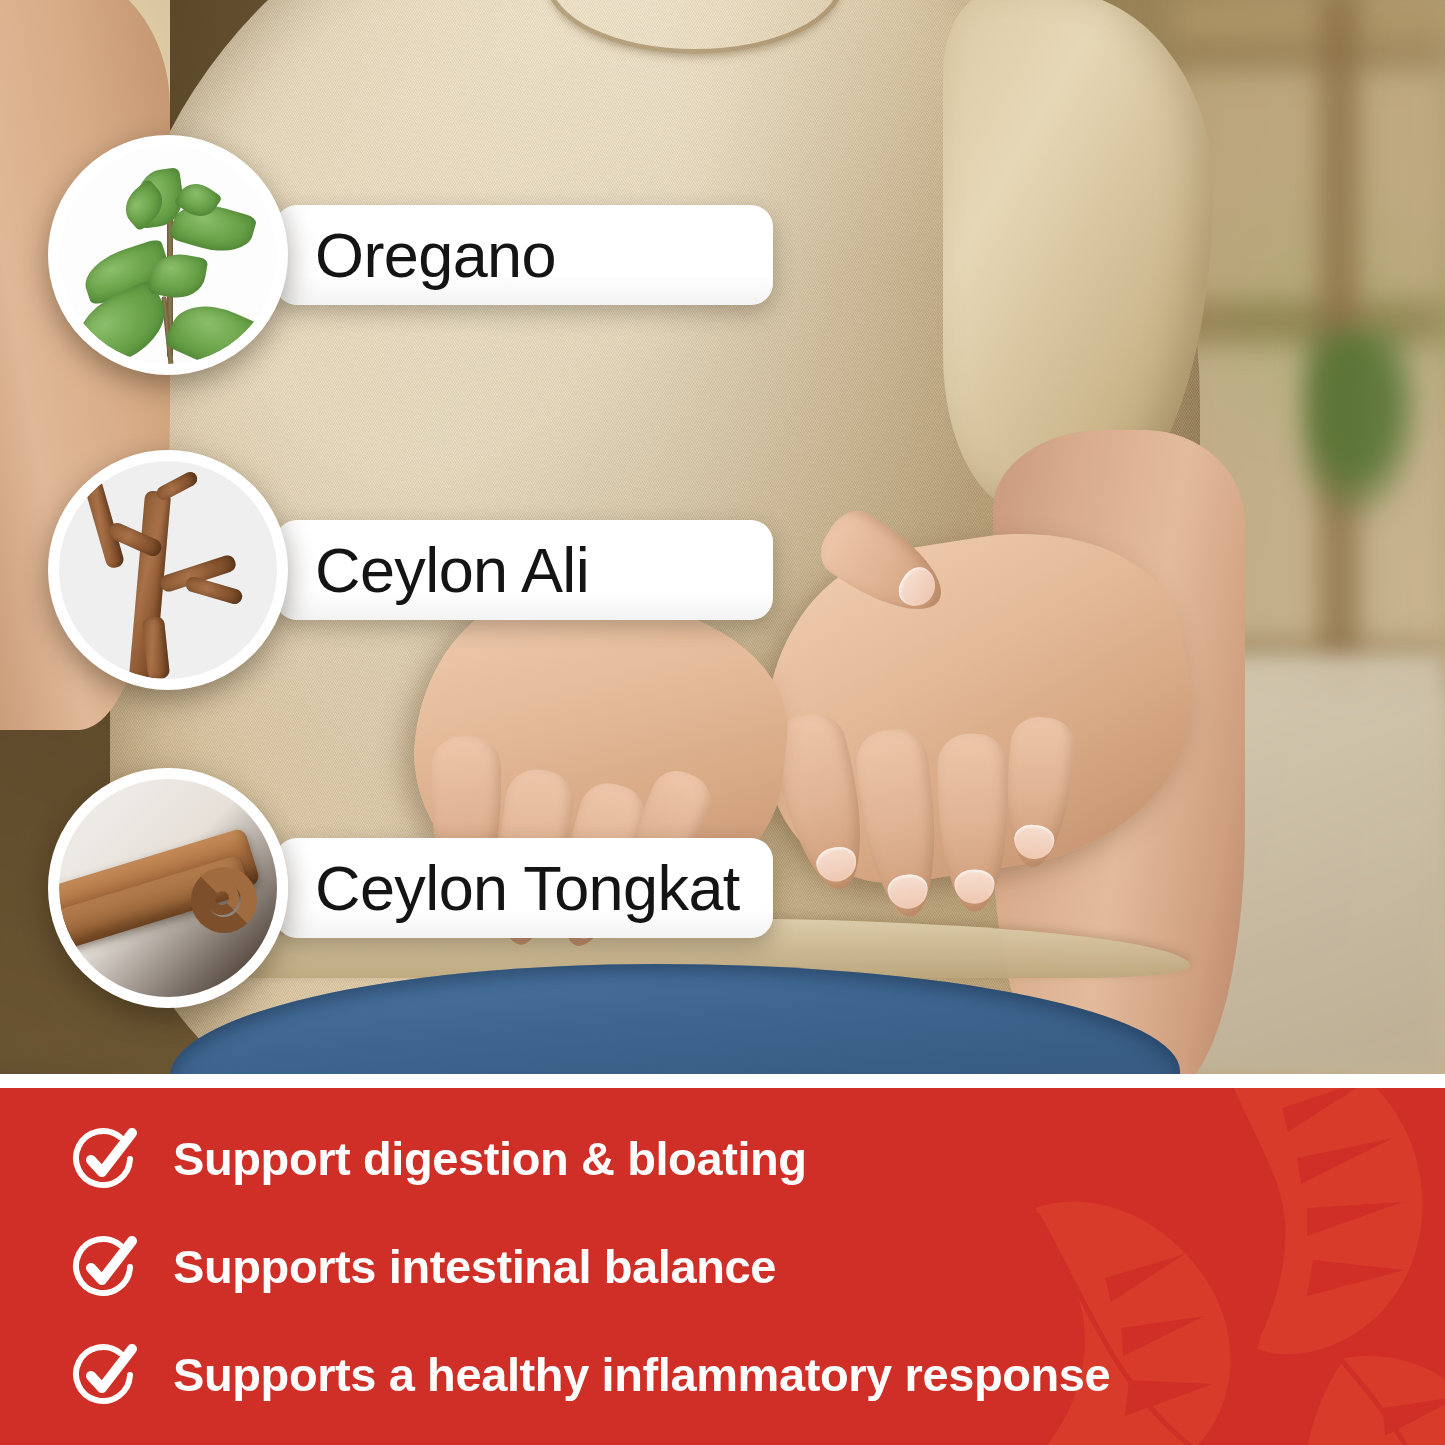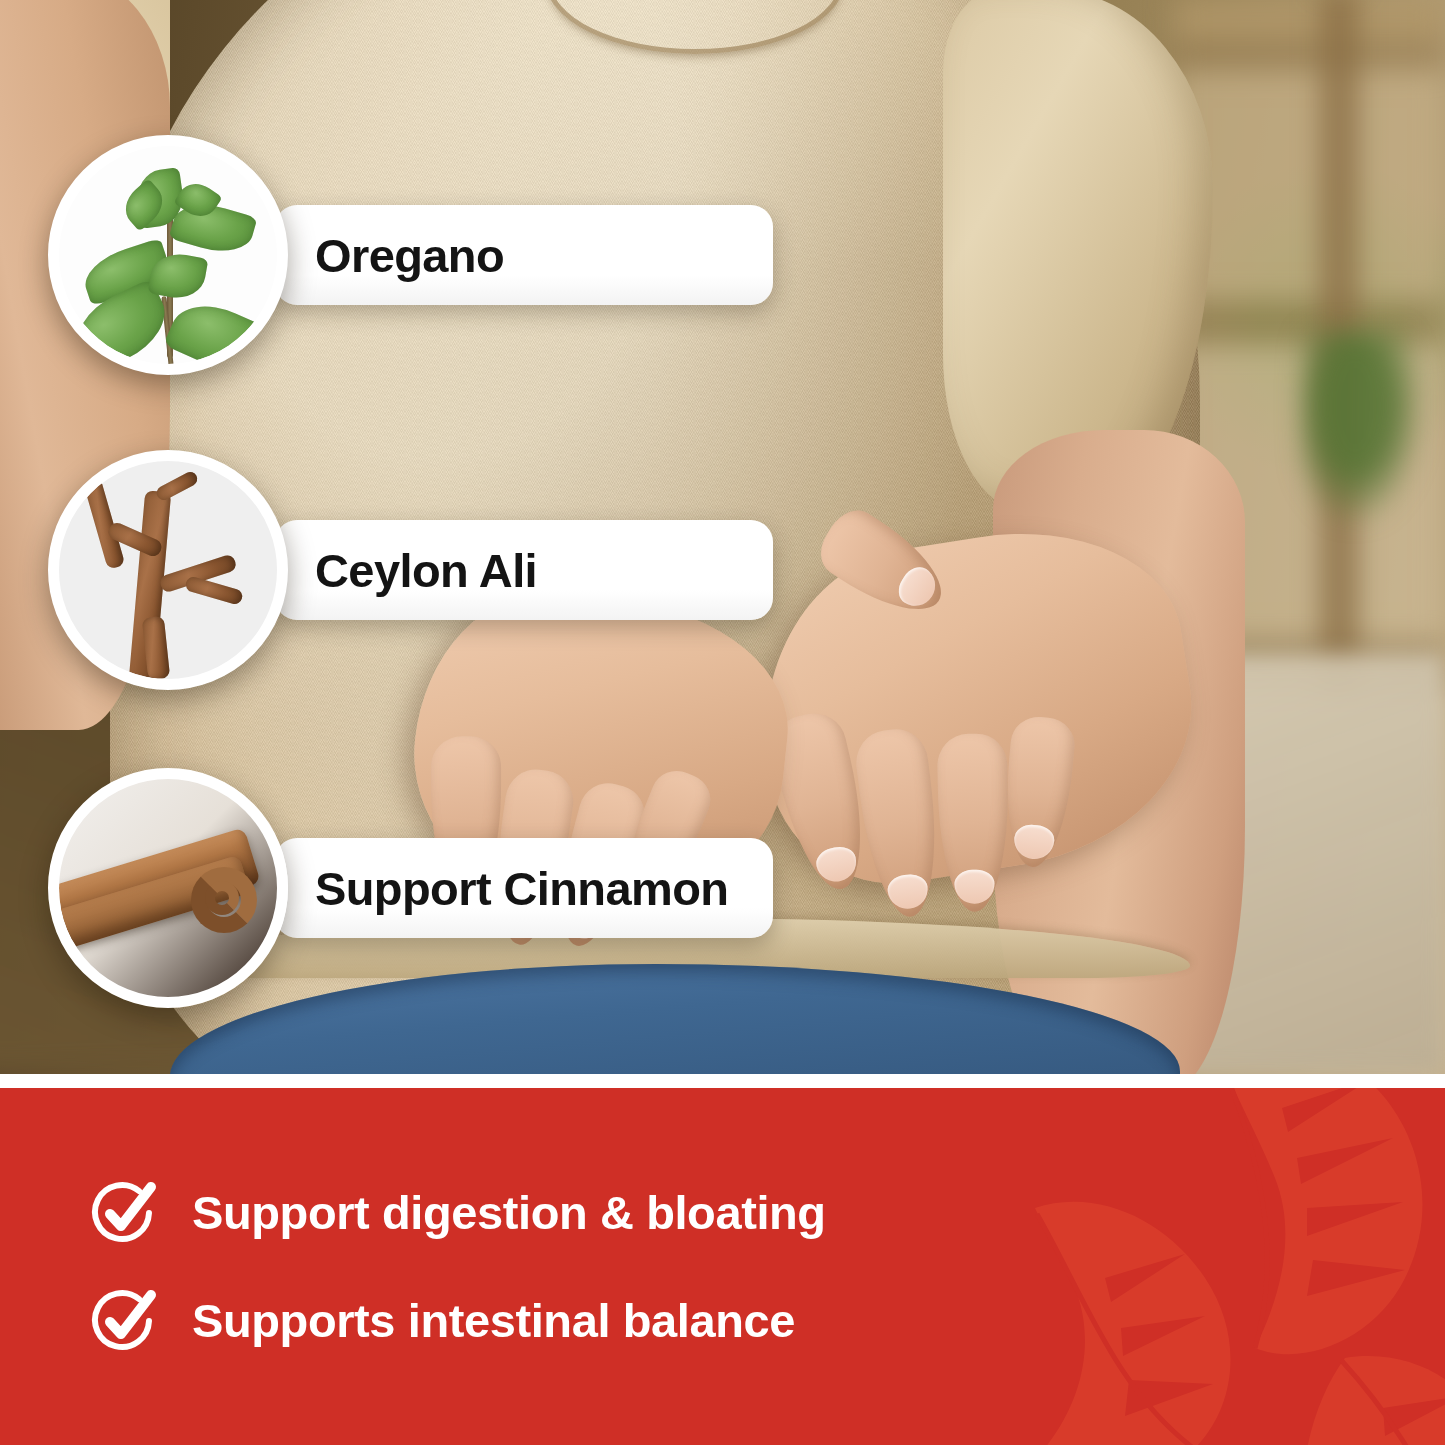--- a/index.html
+++ b/index.html
@@ -168,22 +168,22 @@
   
   .pill {
     position:absolute;
     height:100px;
     background:linear-gradient(180deg,#ffffff 0%,#ffffff 70%,#f3f3f3 100%);
     border-radius:22px;
     box-shadow:0 8px 22px rgba(40,28,12,.28);
     display:flex; align-items:center;
   }
   .pill-label {
-    font-size:47px;
-    font-weight:700;
+    font-size:63px;
+    font-weight:400;
     letter-spacing:-.6px;
     color:#141414;
     white-space:nowrap;
   }
   .circ {
     position:absolute;
     width:240px; height:240px;
     border-radius:50%;
     background:#ffffff;
     box-shadow:0 10px 28px rgba(35,24,10,.4);
@@ -252,21 +252,21 @@
     position:absolute; right:-40px; top:-60px;
     width:700px; height:500px;
     opacity:.55;
   }
   .benefits {
     position:absolute; left:0; top:0;
     width:100%; height:100%;
     display:flex; flex-direction:column;
     justify-content:center;
     gap:40px;
-    padding-left:91px;
+    padding-left:72px;
   }
   .benefit {
     display:flex; align-items:center; gap:33px;
   }
   .check-icon { flex:0 0 auto; display:block; }
   .benefit-text {
     font-size:47px;
     font-weight:700;
     color:#ffffff;
     letter-spacing:-.4px;
@@ -357,21 +357,21 @@
         <div class="branch" style="left:36px;  top:16px;  width:18px; height:92px;  transform:rotate(-16deg);"></div>
         <div class="branch" style="left:48px;  top:70px;  width:56px; height:17px;  transform:rotate(24deg);"></div>
         <div class="branch" style="left:100px; top:104px; width:78px; height:17px;  transform:rotate(-18deg);"></div>
         <div class="branch" style="left:126px; top:122px; width:58px; height:15px;  transform:rotate(16deg);"></div>
         <div class="branch" style="left:96px;  top:18px;  width:44px; height:14px;  transform:rotate(-28deg);"></div>
         <div class="branch" style="left:86px;  top:156px; width:22px; height:62px;  transform:rotate(-6deg);"></div>
       </div>
     </div>
 
     <div class="pill" style="left:275px; top:838px; width:498px;">
-      <span class="pill-label" style="margin-left:40px;">Support Cinnamon</span>
+      <span class="pill-label" style="margin-left:40px;">Ceylon Tongkat</span>
     </div>
     <div class="circ cinn" style="left:48px; top:768px;">
       <div class="circ-inner">
         <div class="stick" style="left:-14px; top:78px; width:212px; height:58px; transform:rotate(-17deg);"></div>
         <div class="stick" style="left:-10px; top:104px; width:200px; height:40px; transform:rotate(-17deg); background:linear-gradient(180deg,#b87f4e,#8e5c31);"></div>
         <div class="curl" style="left:132px; top:88px; width:66px; height:66px;"></div>
         <div class="curl" style="left:146px; top:102px; width:34px; height:34px; border-width:10px;"></div>
       </div>
     </div>
   </div>
@@ -414,17 +414,24 @@
       </div>
 
       <div class="benefit">
         <svg class="check-icon" width="68" height="68" viewBox="0 0 68 68">
           <path d="M48 12 A27 27 0 1 0 58 34" fill="none" stroke="#ffffff" stroke-width="6" stroke-linecap="round"></path>
           <path d="M19 35 L30 47 L60 8" fill="none" stroke="#ffffff" stroke-width="10" stroke-linecap="round" stroke-linejoin="round"></path>
         </svg>
         <span class="benefit-text">Supports intestinal balance</span>
       </div>
 
+      <div class="benefit">
+        <svg class="check-icon" width="68" height="68" viewBox="0 0 68 68">
+          <path d="M48 12 A27 27 0 1 0 58 34" fill="none" stroke="#ffffff" stroke-width="6" stroke-linecap="round"></path>
+          <path d="M19 35 L30 47 L60 8" fill="none" stroke="#ffffff" stroke-width="10" stroke-linecap="round" stroke-linejoin="round"></path>
+        </svg>
+        <span class="benefit-text">Supports a healthy inflammatory response</span>
+      </div>
 
     </div>
   </div>
 
 </div>
 
 </body></html>

